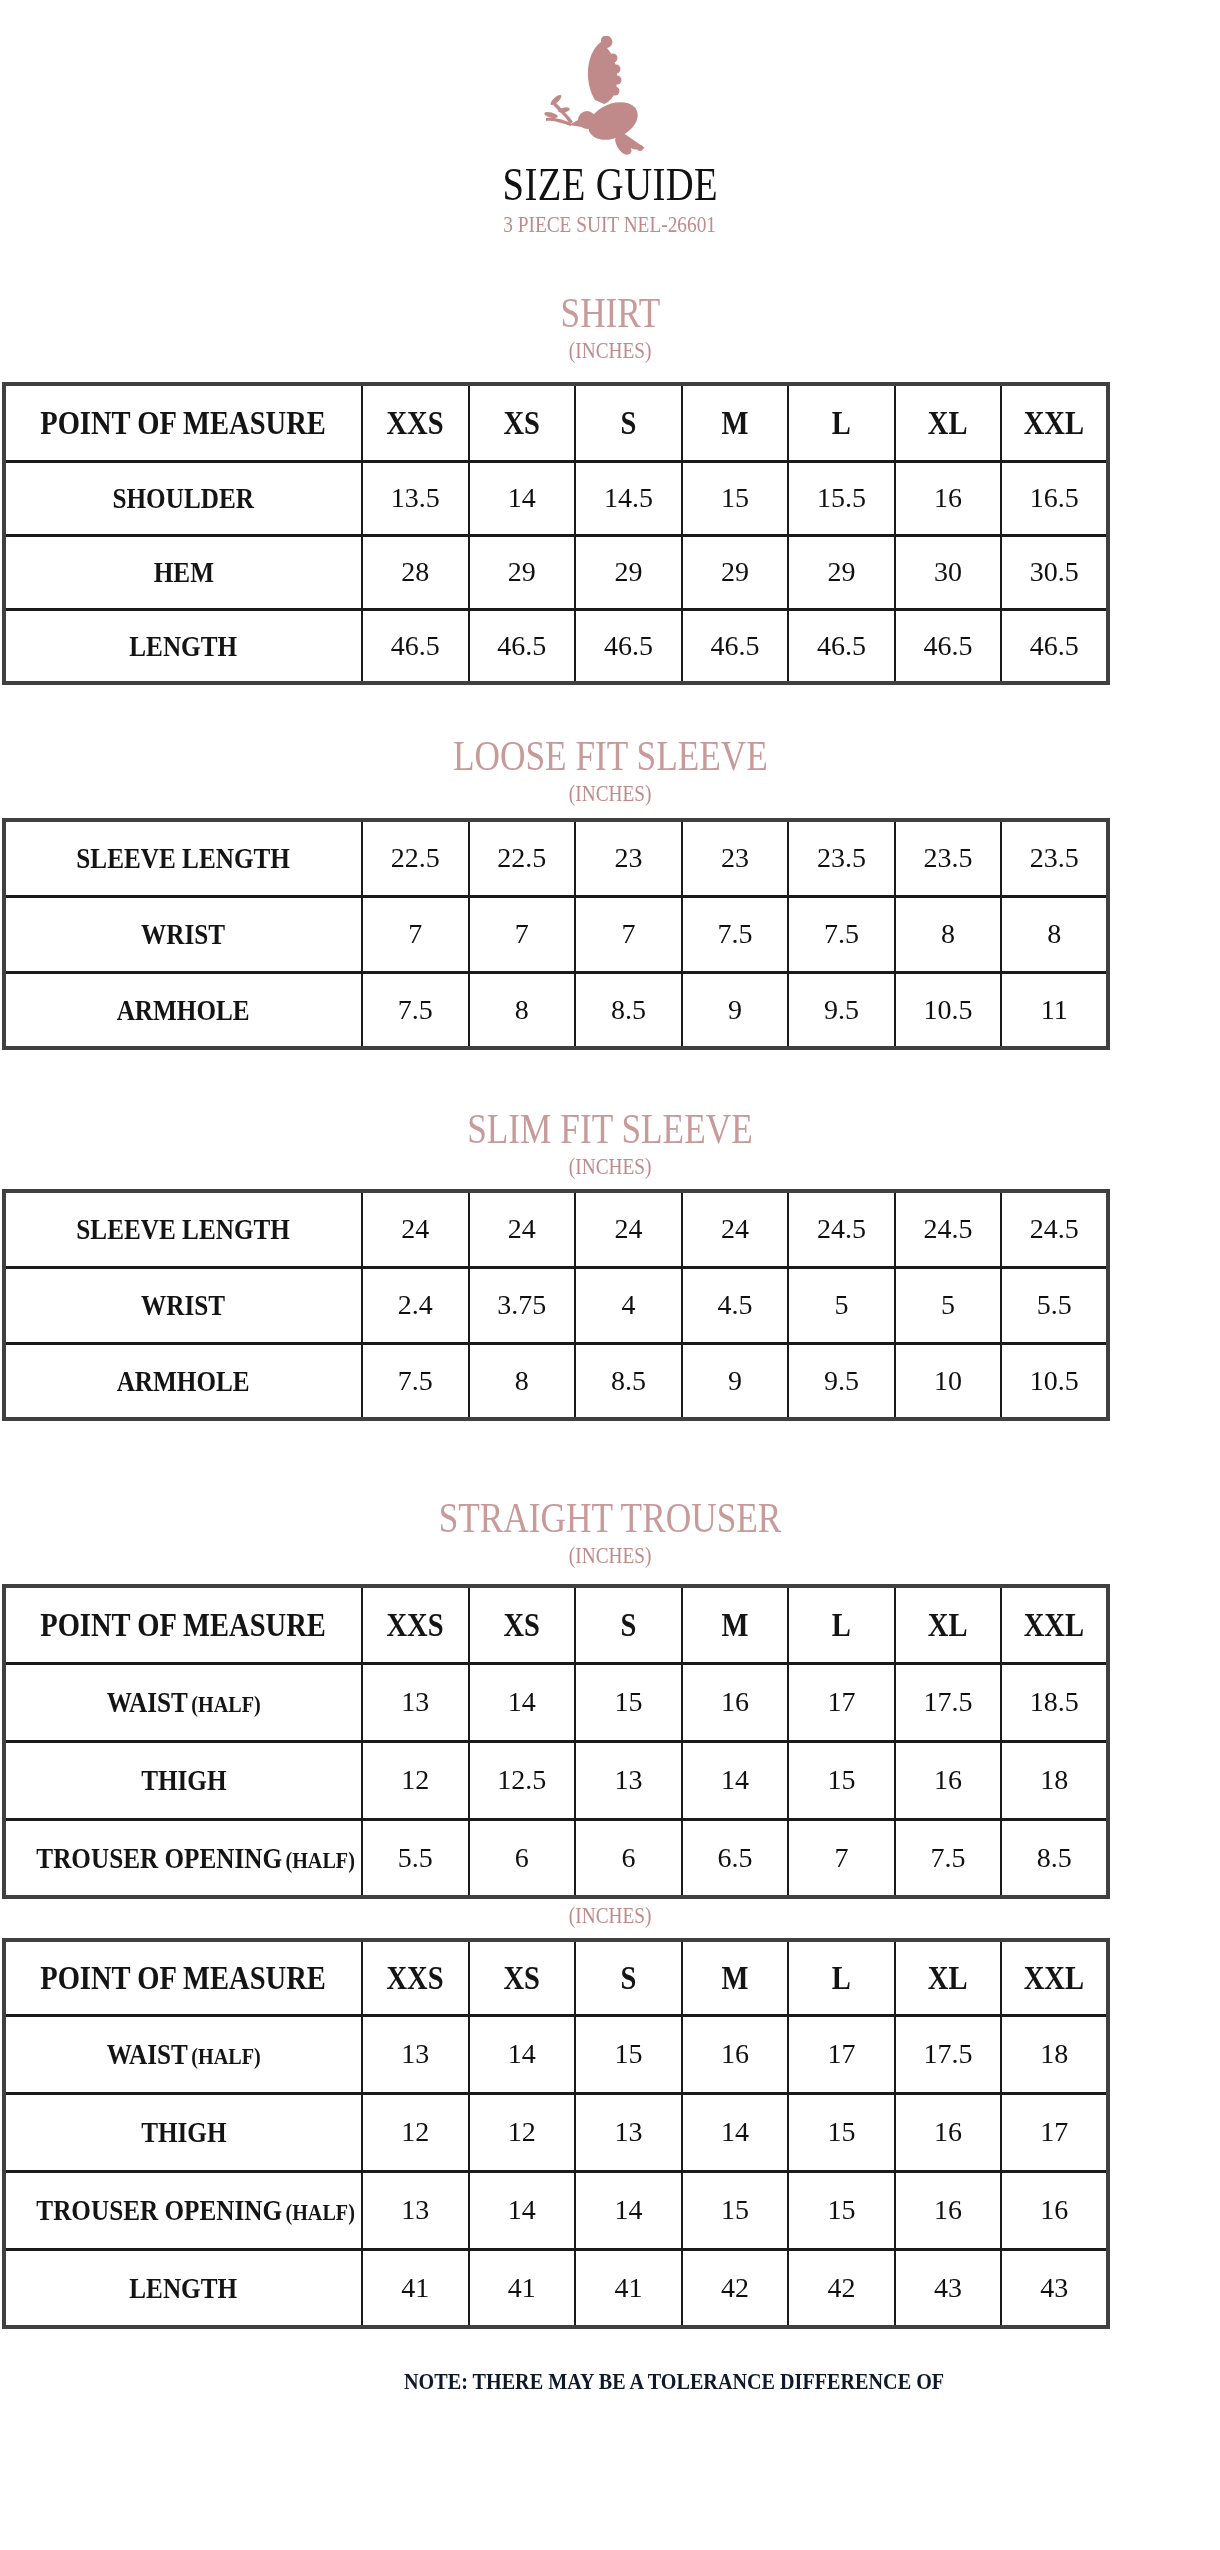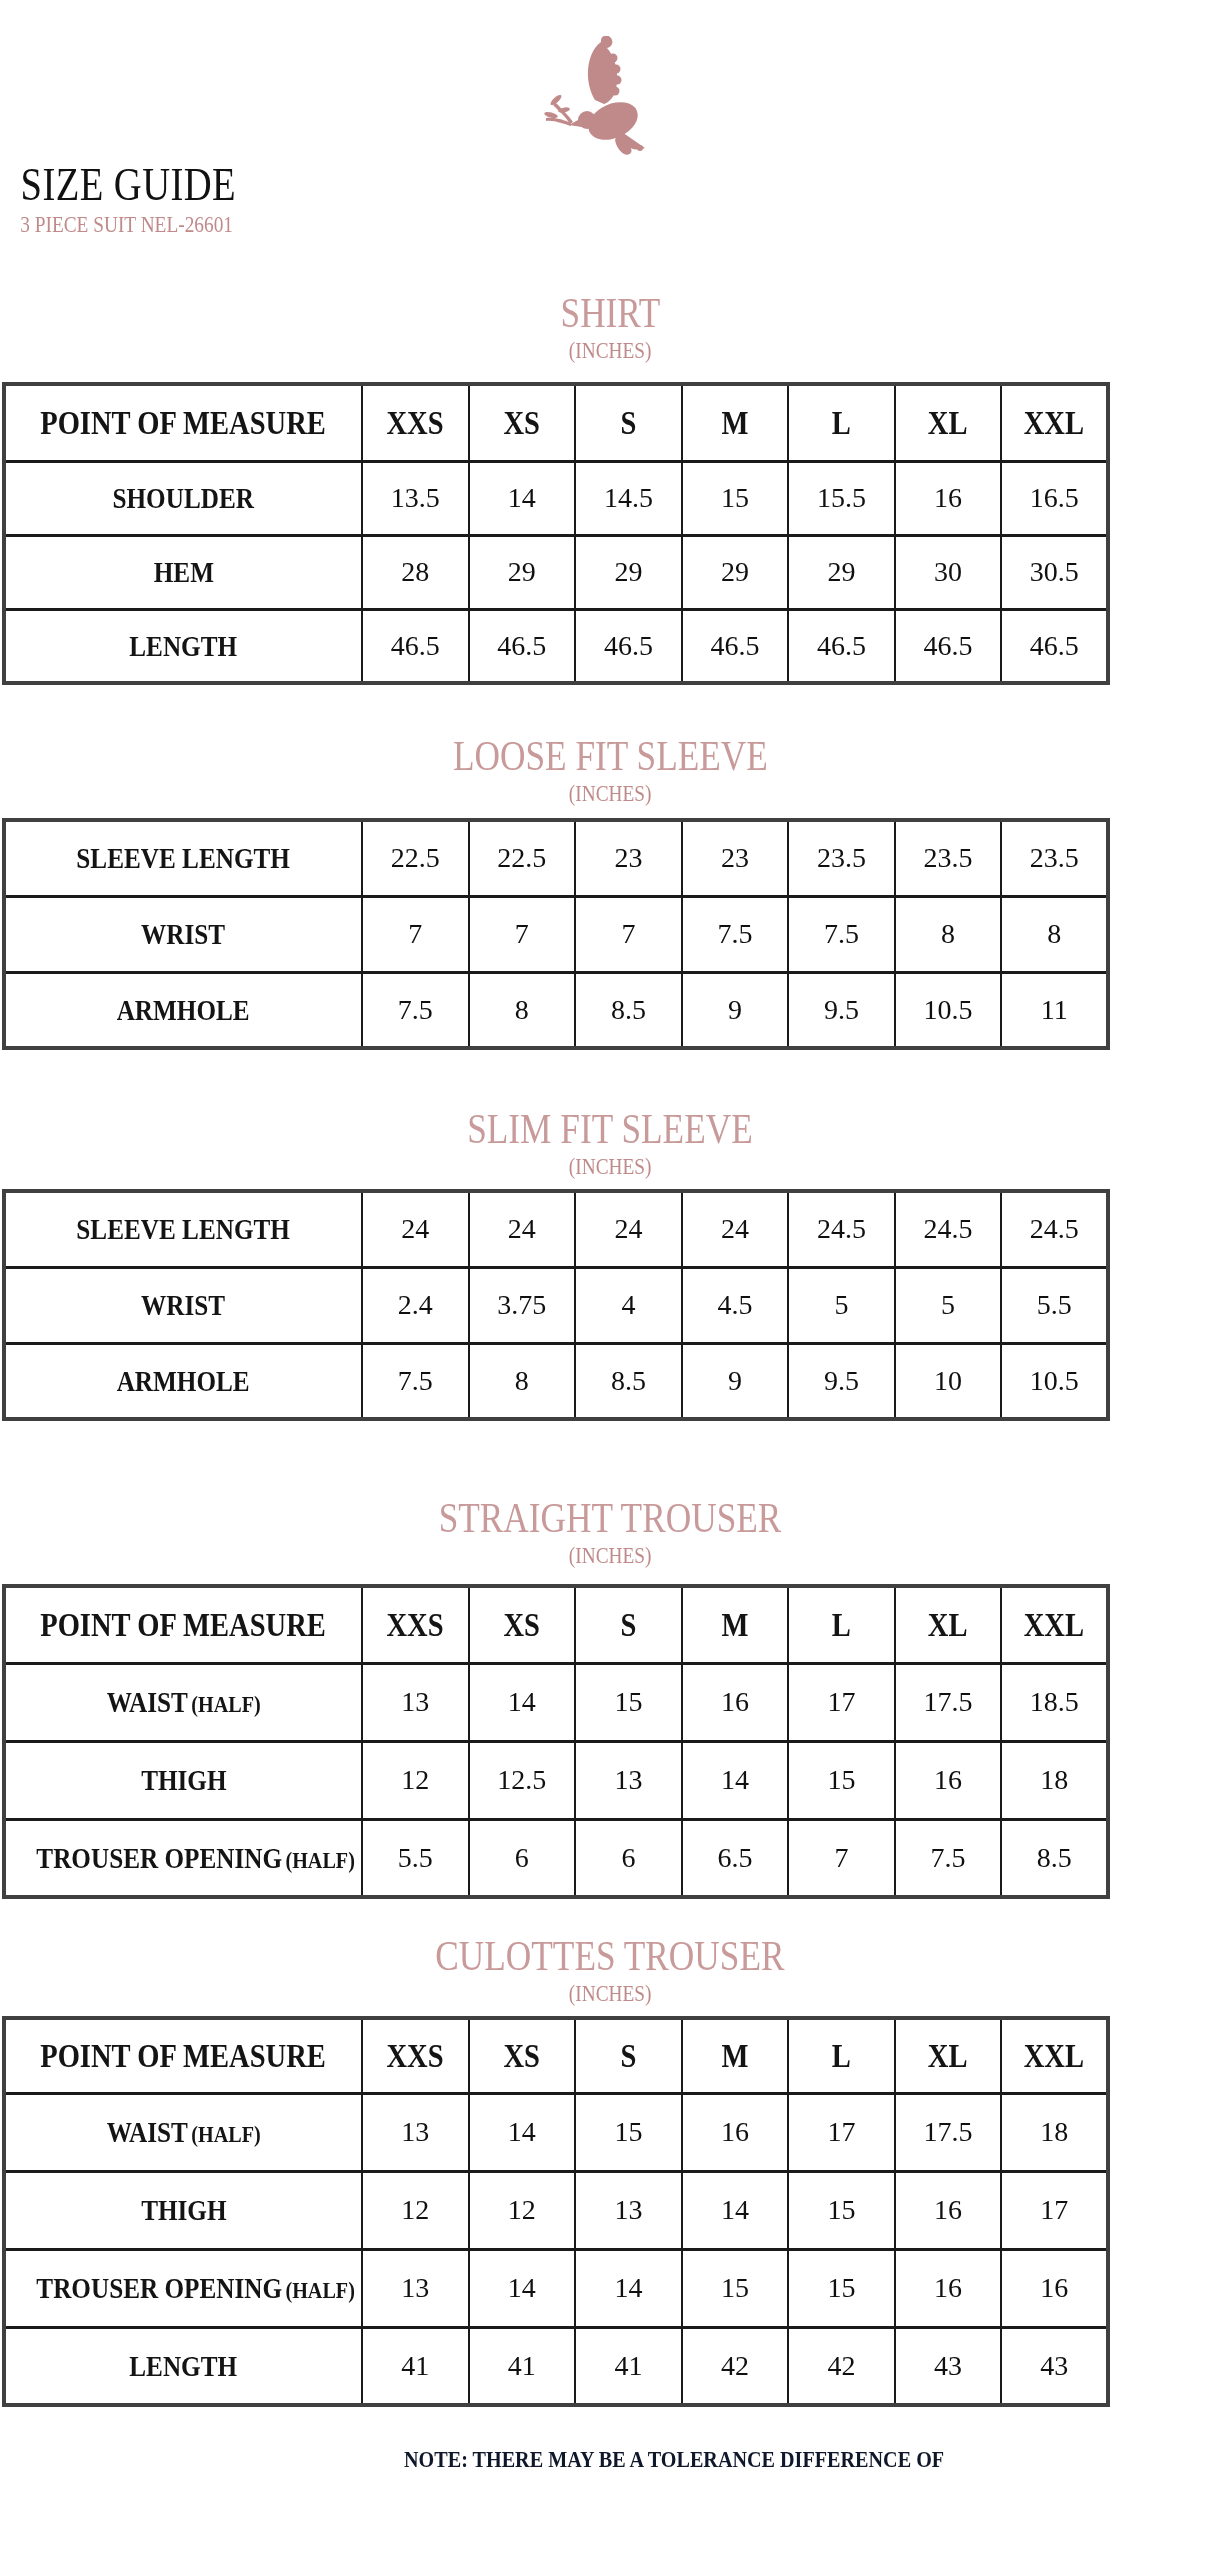--- a/index.html
+++ b/index.html
@@ -14,21 +14,21 @@
     width: 1220px;
     height: 2550px;
     background: #ffffff;
     overflow: hidden;
     position: relative;
   }
   
   .cond { display: inline-block; transform: scaleX(0.84); transform-origin: center; white-space: nowrap; }
   .cond-left { display: inline-block; transform: scaleX(0.84); transform-origin: left center; white-space: nowrap; }
 
-  .brand { text-align: left; }
+  .brand { text-align: center; }
   .logo-wrap { margin: 36px auto 0 auto; width: 112px; height: 120px; margin-left: 542px; }
   .doc-title {
     margin: 6px 0 0 0;
     font-size: 46px;
     font-weight: 400;
     color: #111111;
     letter-spacing: 0.5px;
     line-height: 1.0;
   }
   .doc-subtitle {
@@ -351,21 +351,20 @@
               <td class="value-cell">6</td>
               <td class="value-cell">6.5</td>
               <td class="value-cell">7</td>
               <td class="value-cell">7.5</td>
               <td class="value-cell">8.5</td>
             </tr>
           </tbody>
         </table>
       </div>
       <div class="section sec-culottes-trouser">
-        <h2 class="section-title"><span class="cond">CULOTTES TROUSER</span></h2>
         <div class="section-unit"><span class="cond">(INCHES)</span></div>
         <table class="size-table">
           <colgroup>
             <col class="c-label">
             <col class="c-size">
             <col class="c-size">
             <col class="c-size">
             <col class="c-size">
             <col class="c-size">
             <col class="c-size">

